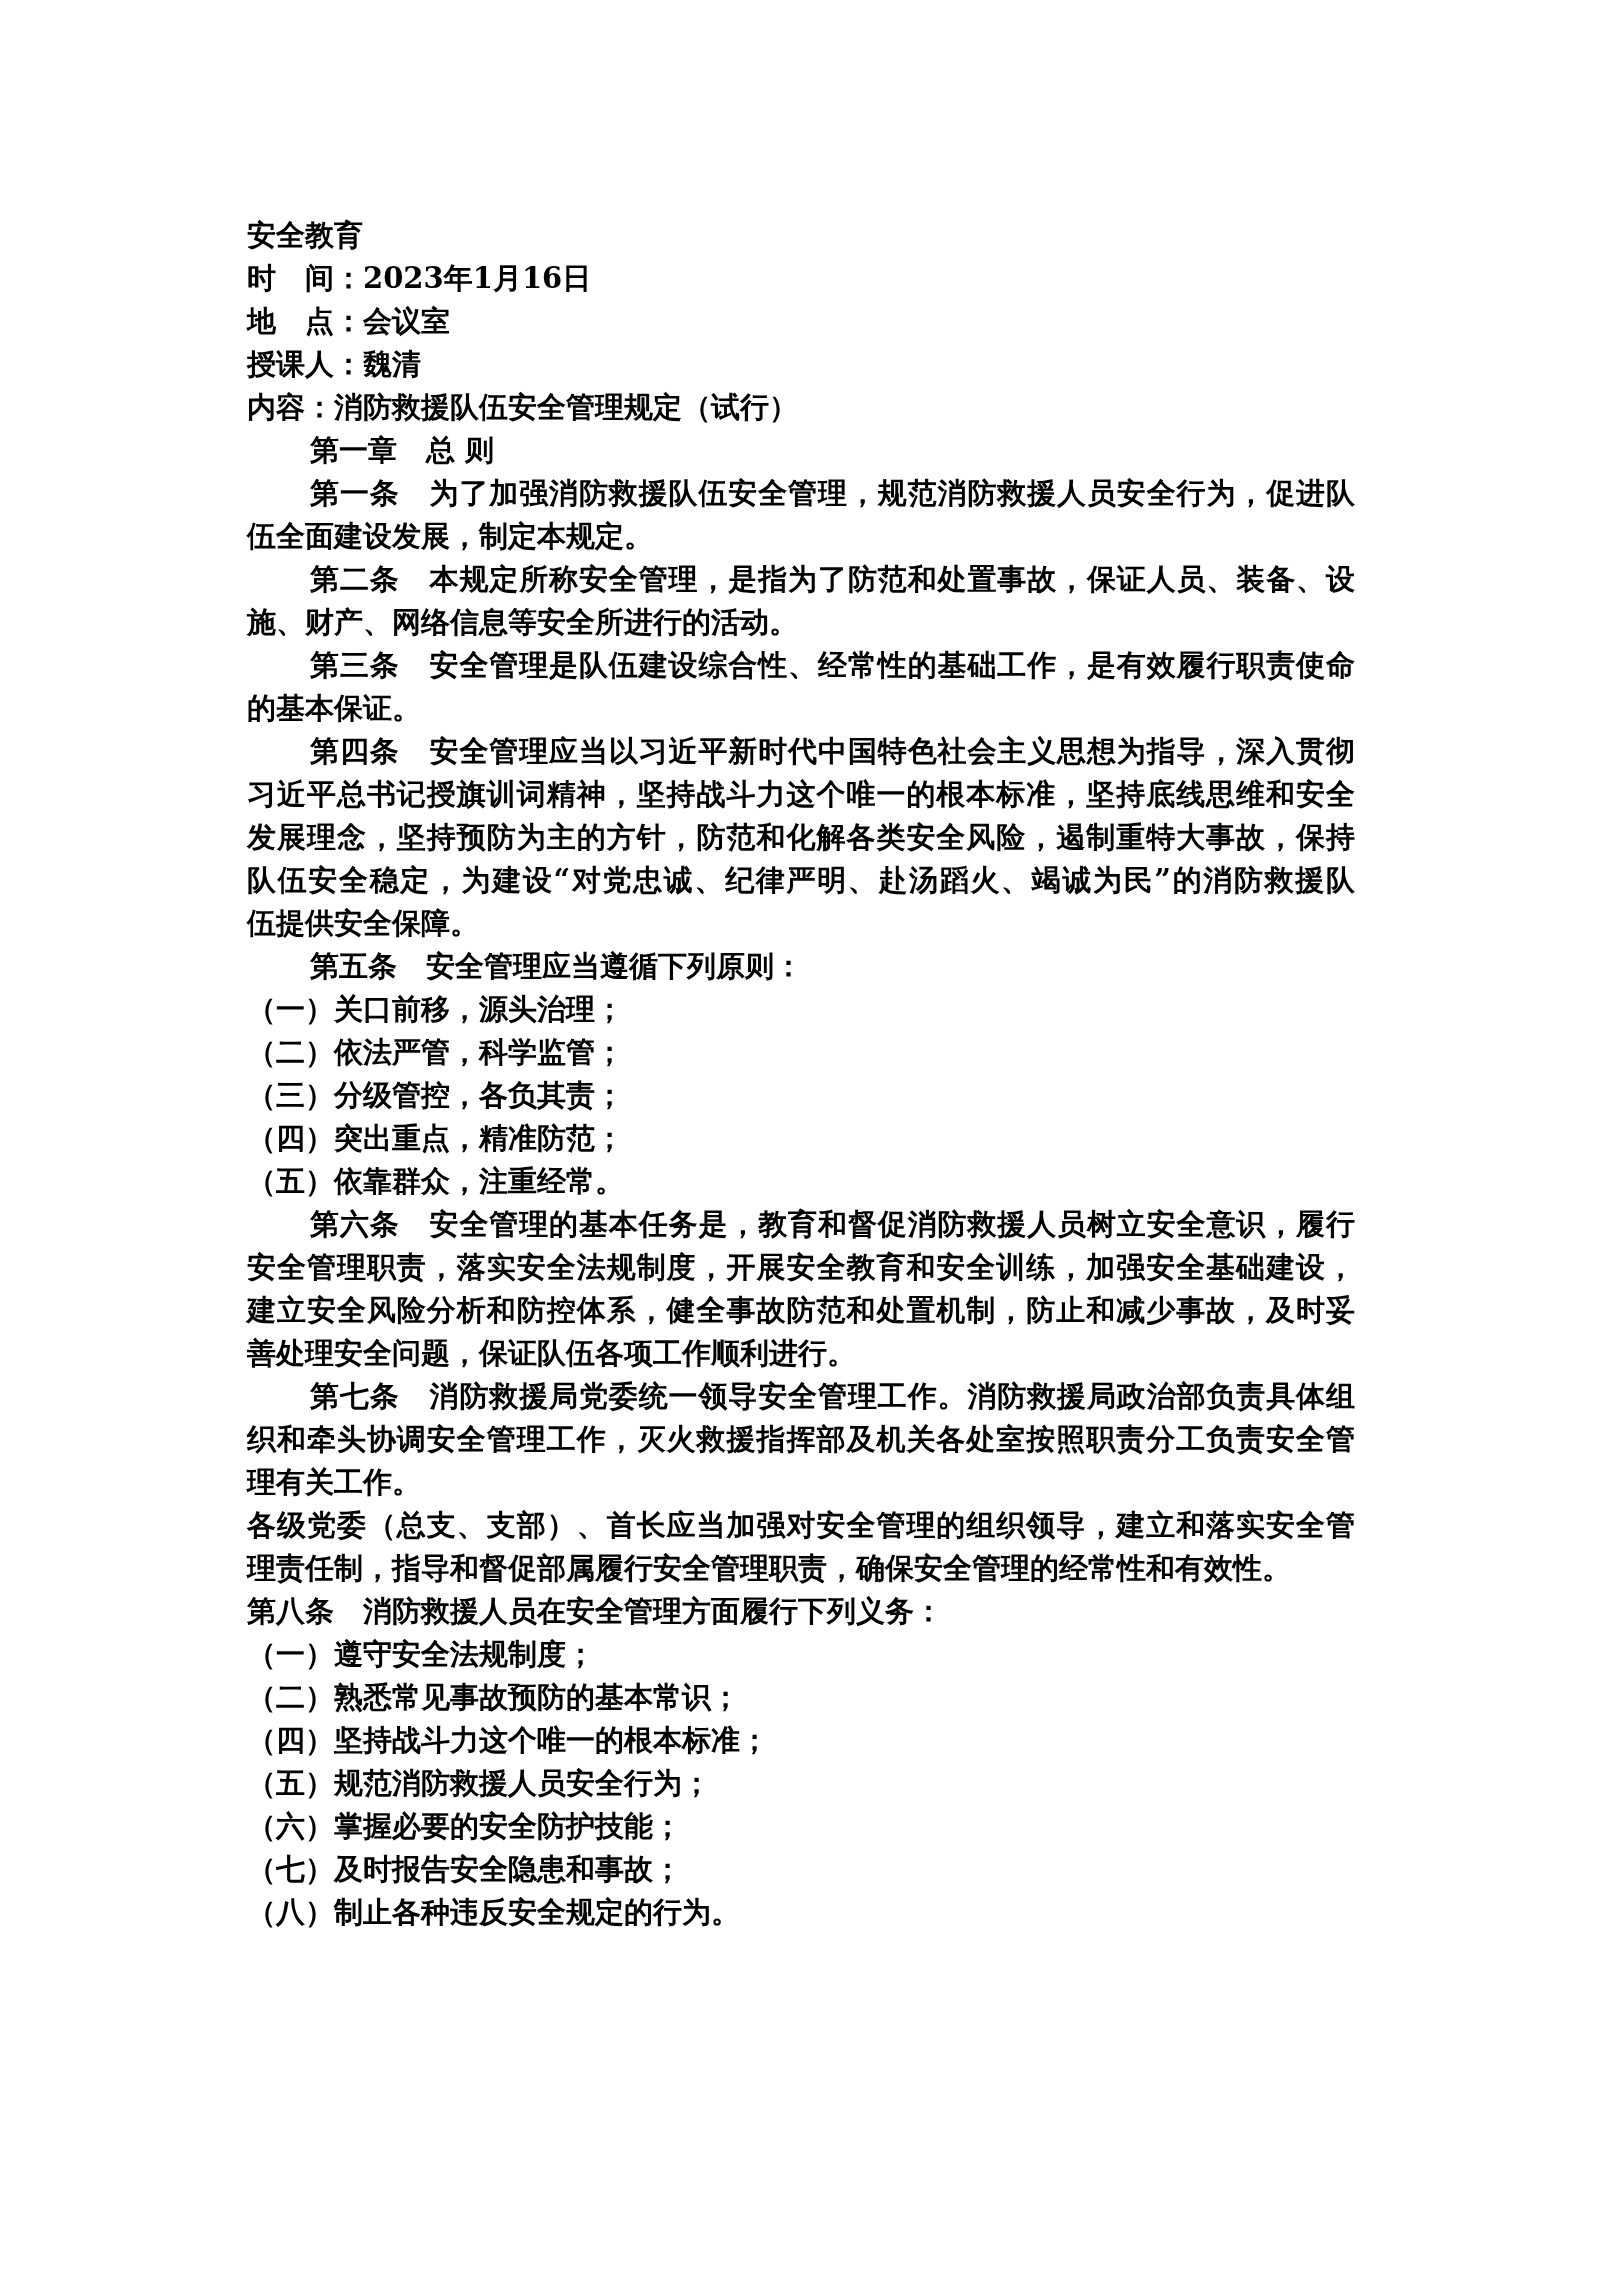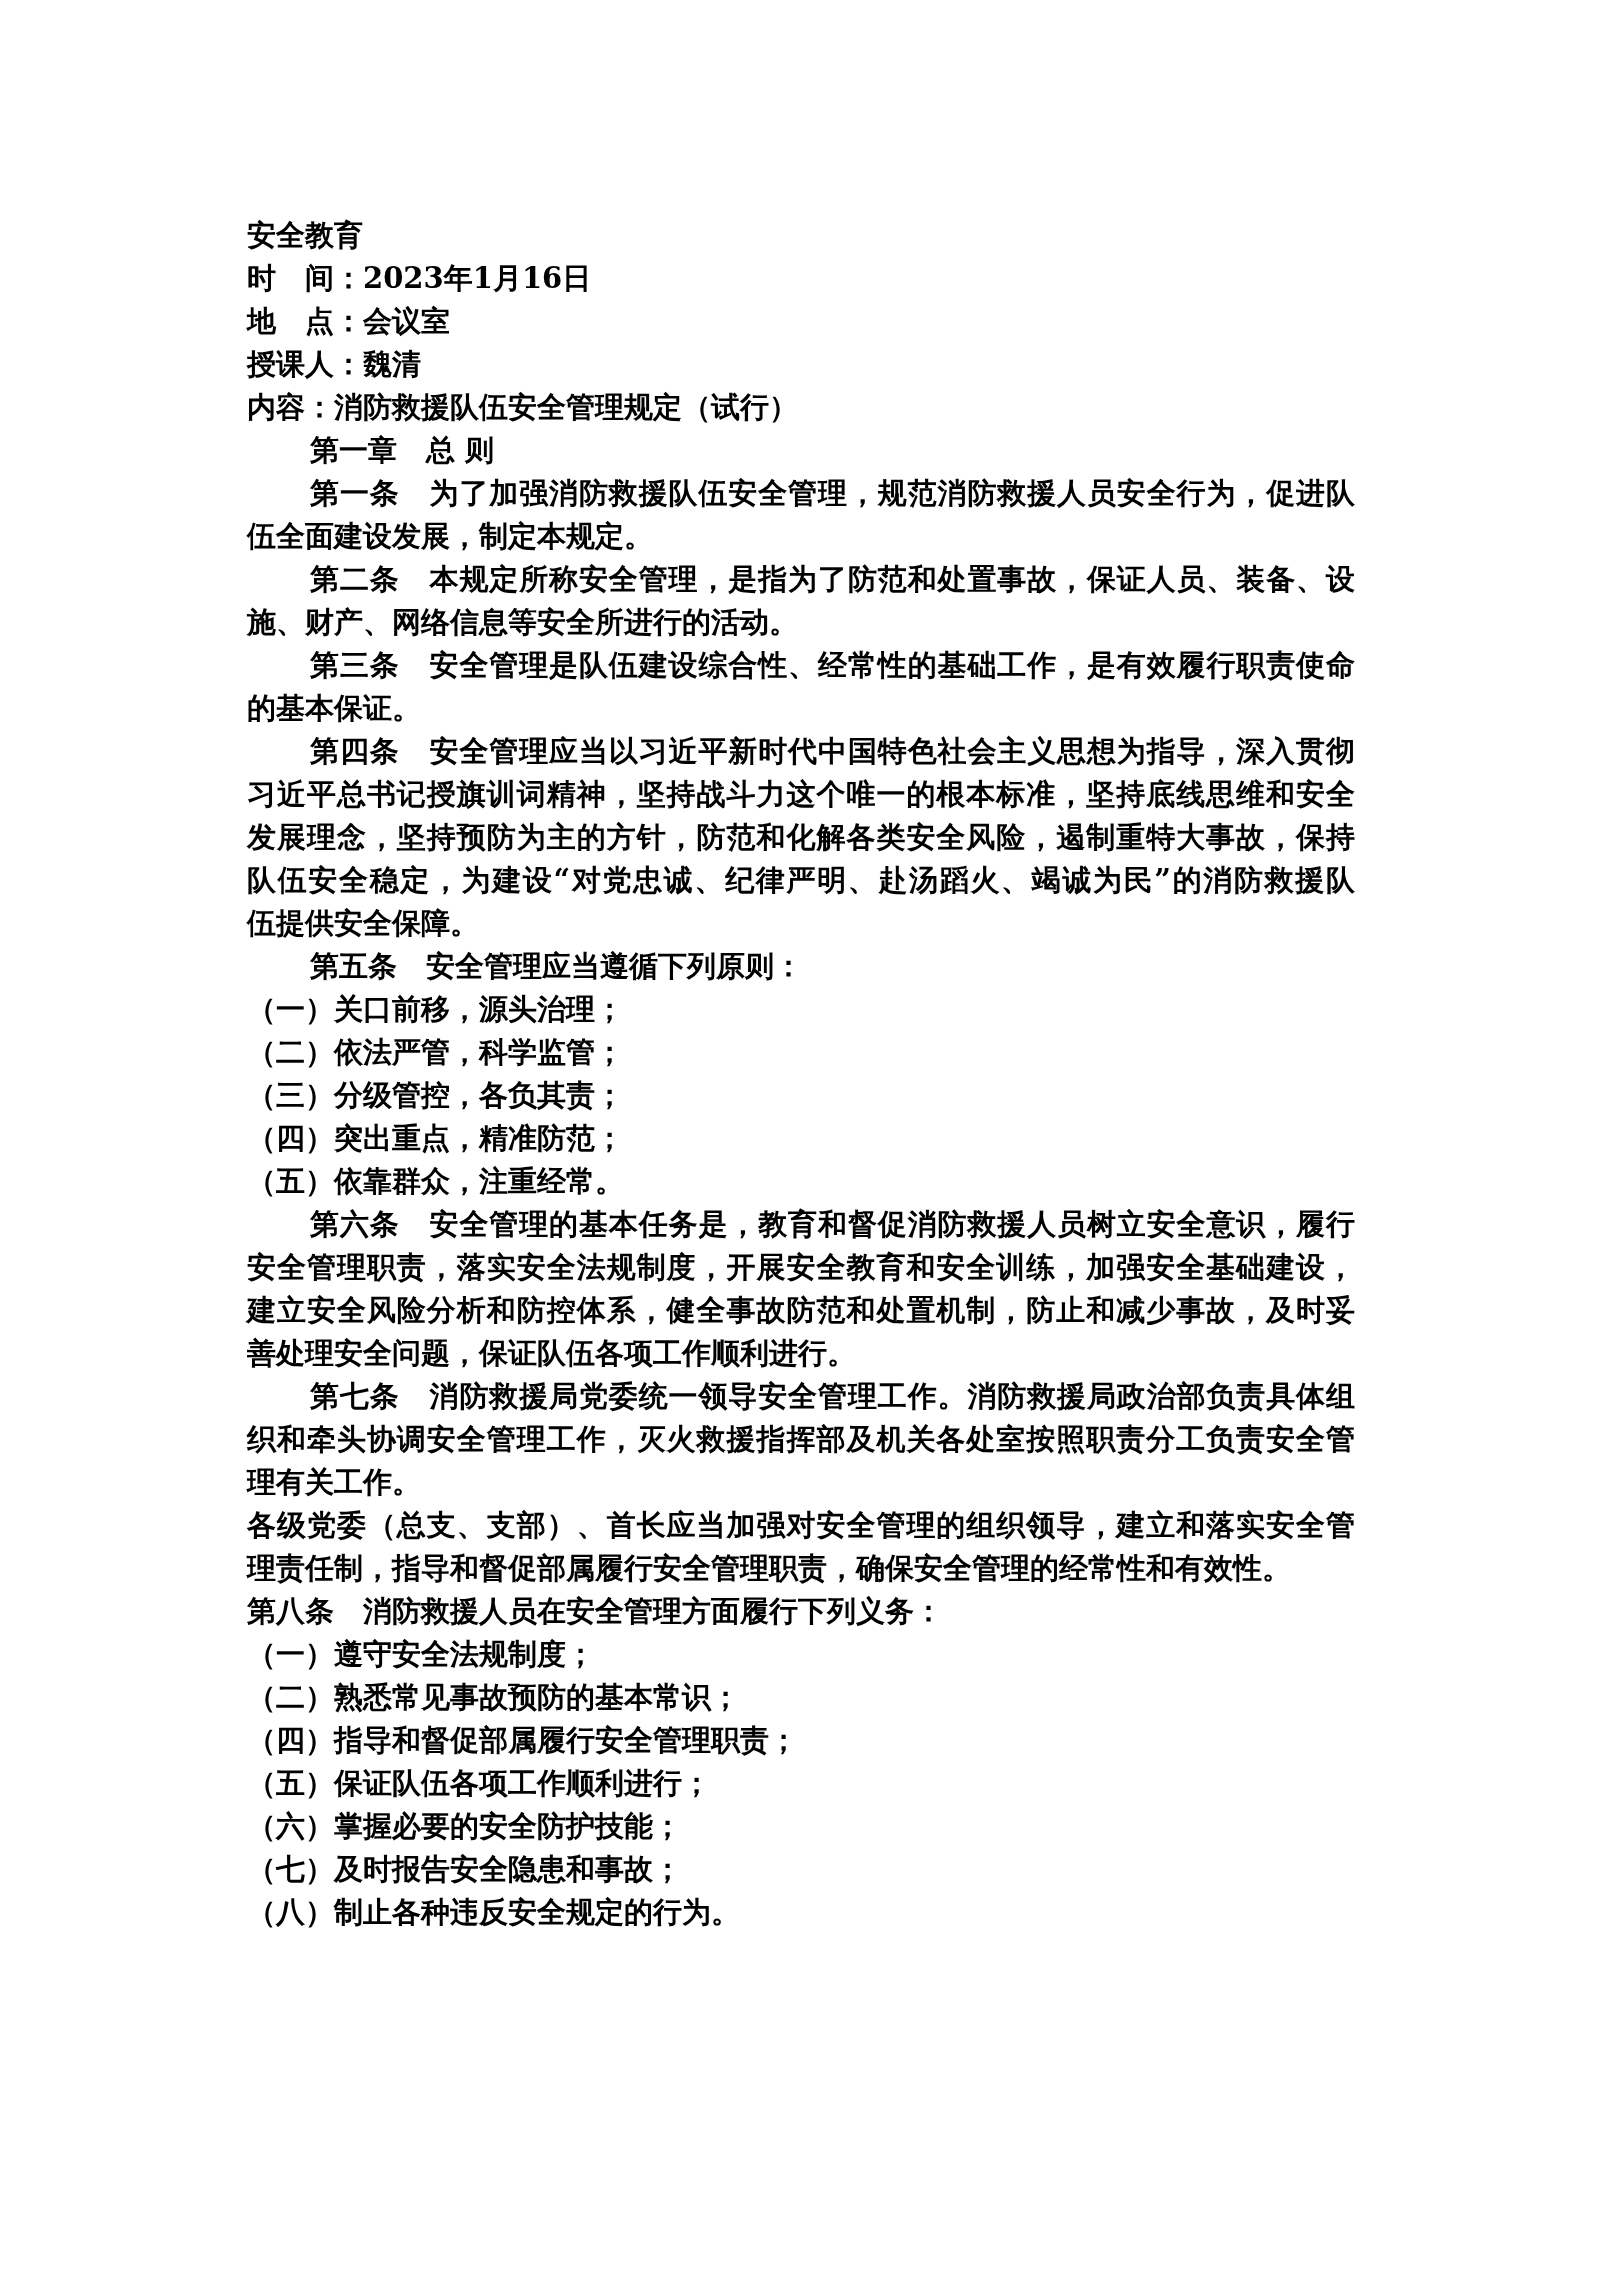--- a/index.html
+++ b/index.html
@@ -49,20 +49,20 @@
       <div class="line justify">建立安全风险分析和防控体系，健全事故防范和处置机制，防止和减少事故，及时妥</div>
       <div class="line">善处理安全问题，保证队伍各项工作顺利进行。</div>
       <div class="line indent justify">第七条　消防救援局党委统一领导安全管理工作。消防救援局政治部负责具体组</div>
       <div class="line justify">织和牵头协调安全管理工作，灭火救援指挥部及机关各处室按照职责分工负责安全管</div>
       <div class="line">理有关工作。</div>
       <div class="line justify">各级党委（总支、支部）、首长应当加强对安全管理的组织领导，建立和落实安全管</div>
       <div class="line">理责任制，指导和督促部属履行安全管理职责，确保安全管理的经常性和有效性。</div>
       <div class="line">第八条　消防救援人员在安全管理方面履行下列义务：</div>
       <div class="line">（一）遵守安全法规制度；</div>
       <div class="line">（二）熟悉常见事故预防的基本常识；</div>
-      <div class="line">（四）指导和督促部属履行安全管理职责；</div>
-      <div class="line">（五）保证队伍各项工作顺利进行；</div>
+      <div class="line">（四）坚持战斗力这个唯一的根本标准；</div>
+      <div class="line">（五）规范消防救援人员安全行为；</div>
       <div class="line">（六）掌握必要的安全防护技能；</div>
       <div class="line">（七）及时报告安全隐患和事故；</div>
       <div class="line">（八）制止各种违反安全规定的行为。</div>
     </div>
 </div>
 
 
 </body></html>

